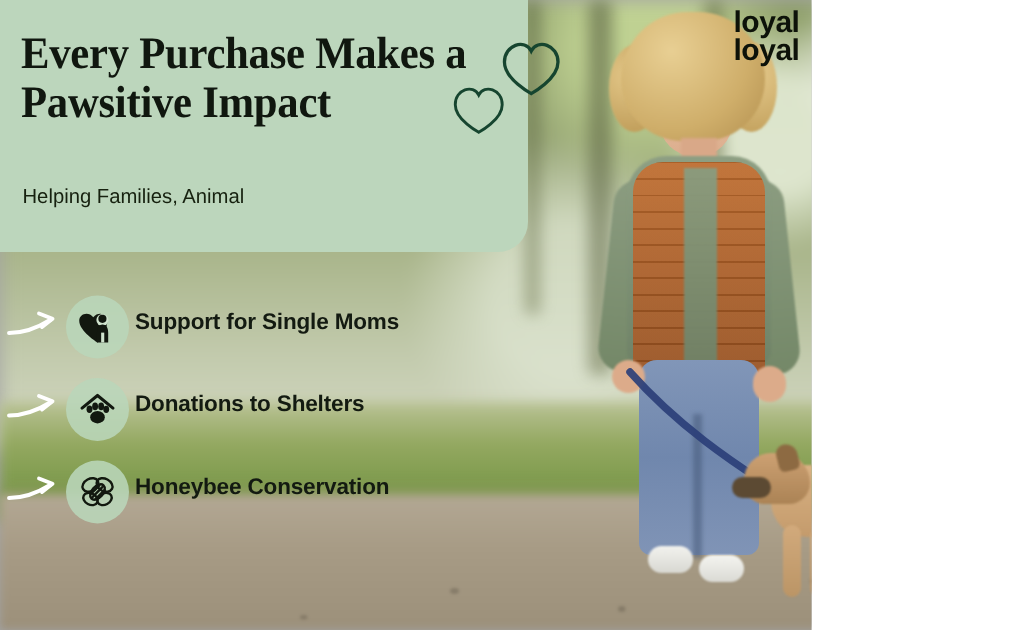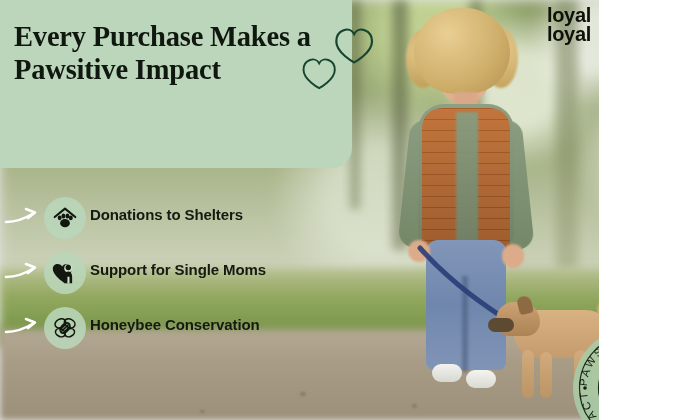--- a/index.html
+++ b/index.html
@@ -1,22 +1,22 @@
 <!DOCTYPE html>
 <html><head>
 <meta charset="utf-8">
 <style>
   html,body{margin:0;padding:0;background:#fff;}
   body{font-family:"Liberation Sans",sans-serif;}
 
   .canvas{
     position:relative;
-    width:599px;height:420px;
+    width:541px;height:420px;
     overflow:hidden;
-    background:#e5e5e5;
+    background:#a3a3a3;
   }
 
   
   .photo{position:absolute;inset:0;overflow:hidden;}
 
   .bg-sky{
     position:absolute;left:0;top:0;width:679px;height:300px;
     background:
       radial-gradient(circle at 600px 40px, rgba(255,255,255,.75) 0 30px, rgba(255,255,255,0) 70px),
       radial-gradient(circle at 520px 90px, rgba(233,240,220,.85) 0 36px, rgba(233,240,220,0) 78px),
@@ -239,69 +239,70 @@
       <div class="dog-ear"></div>
       <div class="dog-snout"></div>
     </div>
   </div>
 
   <div class="panel"></div>
 
   <div class="headline">Every Purchase Makes a Pawsitive Impact</div>
 
   <div class="subtitle">
+    <div>Helping Families, Animal</div>
   </div>
 
   <svg class="hearts" viewBox="0 0 80 78">
     <path d="M40 28 C 40 17, 27 13, 23 21 C 19 13, 6 17, 6 28 C 6 39, 23 48, 23 48 C 23 48, 40 39, 40 28 Z" transform="translate(30,-6) scale(1.05)" fill="none" stroke="#16452f" stroke-width="2.1" stroke-linecap="round"></path>
     <path d="M40 28 C 40 17, 27 13, 23 21 C 19 13, 6 17, 6 28 C 6 39, 23 48, 23 48 C 23 48, 40 39, 40 28 Z" transform="translate(-2,26) scale(.92)" fill="none" stroke="#16452f" stroke-width="2.1" stroke-linecap="round"></path>
   </svg>
 
   <div class="logo">
     <div>loyal</div>
     <div>loyal</div>
   </div>
 
   <div class="features">
+
+    <div class="feature">
+      <svg class="f-arrow" viewBox="0 0 36 24">
+        <path d="M2 17 C 12 17, 22 13, 30 8" stroke="#fff" stroke-width="2.6" fill="none" stroke-linecap="round"></path>
+        <path d="M22 4 L31 7.5 L24 13" stroke="#fff" stroke-width="2.6" fill="none" stroke-linecap="round" stroke-linejoin="round"></path>
+      </svg>
+      <div class="f-icon">
+        <svg viewBox="0 0 32 32" width="30" height="30">
+          <path d="M16 27 C 16 27, 3 19, 3 11.5 C 3 6.5, 9.5 4.5, 13 9 C 16.5 4.5, 23 6.5, 23 11.5 C 23 19, 16 27, 16 27 Z" fill="#12180f"></path>
+          <circle cx="19.5" cy="11" r="4.3" fill="#cfe3cd"></circle>
+          <circle cx="19.5" cy="10.2" r="2.9" fill="#12180f"></circle>
+          <path d="M15.6 20 C 15.6 16.4, 17.3 14.3, 19.6 14.3 C 21.9 14.3, 23.6 16.4, 23.6 20 L23.6 27 L15.6 27 Z" fill="#12180f"></path>
+          <rect x="18.6" y="20" width="2.2" height="7" fill="#cfe3cd"></rect>
+        </svg>
+      </div>
+      <div class="f-label">Support for Single Moms</div>
+    </div>
 
     <div class="feature">
       <svg class="f-arrow" viewBox="0 0 36 24">
         <path d="M2 17 C 12 17, 22 13, 30 8" stroke="#fff" stroke-width="2.6" fill="none" stroke-linecap="round"></path>
         <path d="M22 4 L31 7.5 L24 13" stroke="#fff" stroke-width="2.6" fill="none" stroke-linecap="round" stroke-linejoin="round"></path>
       </svg>
       <div class="f-icon">
         <svg viewBox="0 0 32 32" width="30" height="30">
           <path d="M5 15 L16 6 L27 15" stroke="#12180f" stroke-width="2.2" fill="none" stroke-linecap="round" stroke-linejoin="round"></path>
           <ellipse cx="16" cy="21.5" rx="5.2" ry="4.4" fill="#12180f"></ellipse>
           <ellipse cx="10.3" cy="15.8" rx="2.1" ry="2.6" fill="#12180f"></ellipse>
           <ellipse cx="14.3" cy="13.8" rx="2.1" ry="2.7" fill="#12180f"></ellipse>
           <ellipse cx="18.6" cy="13.8" rx="2.1" ry="2.7" fill="#12180f"></ellipse>
           <ellipse cx="22.2" cy="15.9" rx="2.1" ry="2.6" fill="#12180f"></ellipse>
         </svg>
       </div>
       <div class="f-label">Donations to Shelters</div>
     </div>
 
-    <div class="feature">
-      <svg class="f-arrow" viewBox="0 0 36 24">
-        <path d="M2 17 C 12 17, 22 13, 30 8" stroke="#fff" stroke-width="2.6" fill="none" stroke-linecap="round"></path>
-        <path d="M22 4 L31 7.5 L24 13" stroke="#fff" stroke-width="2.6" fill="none" stroke-linecap="round" stroke-linejoin="round"></path>
-      </svg>
-      <div class="f-icon">
-        <svg viewBox="0 0 32 32" width="30" height="30">
-          <path d="M16 27 C 16 27, 3 19, 3 11.5 C 3 6.5, 9.5 4.5, 13 9 C 16.5 4.5, 23 6.5, 23 11.5 C 23 19, 16 27, 16 27 Z" fill="#12180f"></path>
-          <circle cx="19.5" cy="11" r="4.3" fill="#cfe3cd"></circle>
-          <circle cx="19.5" cy="10.2" r="2.9" fill="#12180f"></circle>
-          <path d="M15.6 20 C 15.6 16.4, 17.3 14.3, 19.6 14.3 C 21.9 14.3, 23.6 16.4, 23.6 20 L23.6 27 L15.6 27 Z" fill="#12180f"></path>
-          <rect x="18.6" y="20" width="2.2" height="7" fill="#cfe3cd"></rect>
-        </svg>
-      </div>
-      <div class="f-label">Support for Single Moms</div>
-    </div>
-
 
     <div class="feature">
       <svg class="f-arrow" viewBox="0 0 36 24">
         <path d="M2 17 C 12 17, 22 13, 30 8" stroke="#fff" stroke-width="2.6" fill="none" stroke-linecap="round"></path>
         <path d="M22 4 L31 7.5 L24 13" stroke="#fff" stroke-width="2.6" fill="none" stroke-linecap="round" stroke-linejoin="round"></path>
       </svg>
       <div class="f-icon">
         <svg viewBox="0 0 32 32" width="30" height="30">
           <ellipse cx="11" cy="11" rx="6" ry="4.4" transform="rotate(-28 11 11)" fill="none" stroke="#12180f" stroke-width="1.7"></ellipse>
           <ellipse cx="21" cy="11" rx="6" ry="4.4" transform="rotate(28 21 11)" fill="none" stroke="#12180f" stroke-width="1.7"></ellipse>

